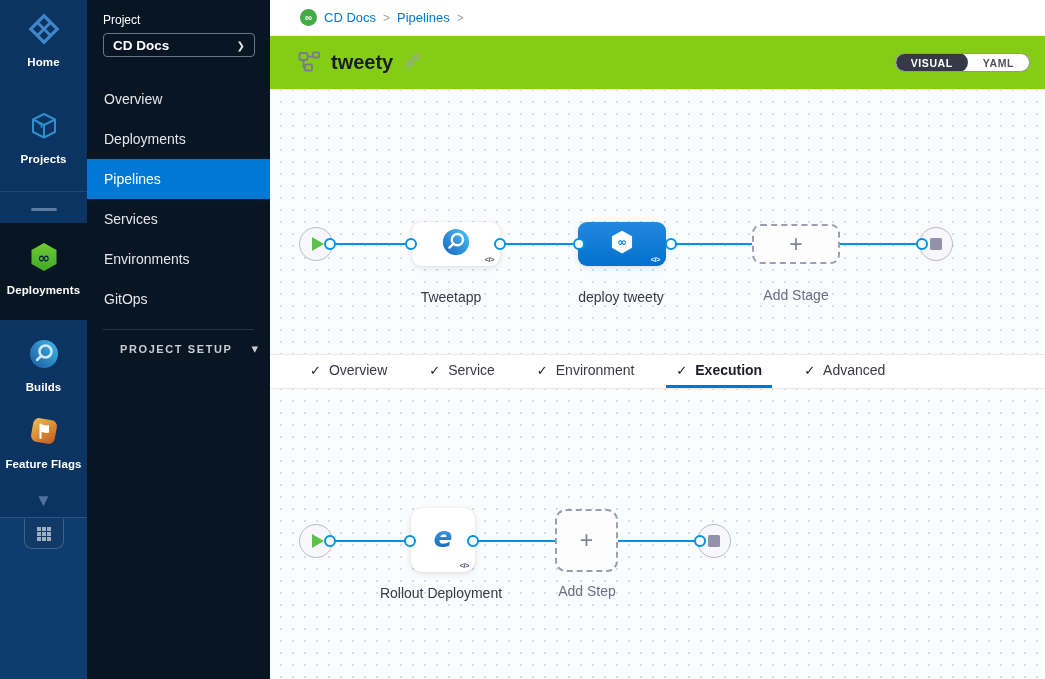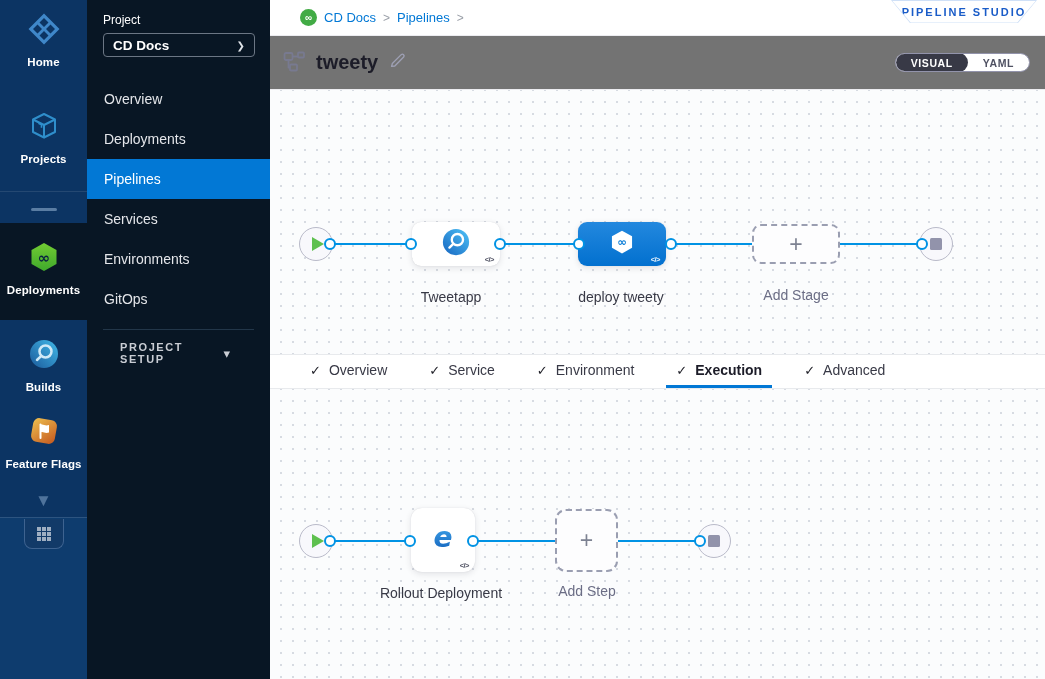--- a/index.html
+++ b/index.html
@@ -27,38 +27,38 @@
   .psidebar { width:183px; height:679px; background:#081624; flex-shrink:0; color:#e4e6ea; }
   .ps-inner { padding:13px 0 0 16px; }
   .ps-label { color:#ffffff; font-size:12px; }
   .ps-select { margin-top:6px; width:152px; height:24px; border:1px solid #6b7684; border-radius:4px; display:flex; align-items:center; justify-content:space-between; padding:0 9px; cursor:pointer; }
   .ps-select .pname { color:#fff; font-size:13.5px; font-weight:600; }
   .ps-select .chev { color:#dfe3e8; font-size:10px; }
   .ps-menu { margin-top:22px; }
   .ps-item { height:40px; display:flex; align-items:center; padding-left:17px; font-size:14px; color:#e4e6ea; cursor:pointer; }
   .ps-item.active { background:#0278d5; color:#fff; }
   .ps-divider { height:1px; background:#223649; margin:10px 16px 0 0; }
-  .ps-setup { margin-top:11px; display:flex; align-items:center; justify-content:space-between; padding-right:40px; cursor:pointer; }
+  .ps-setup { margin-top:11px; display:flex; align-items:center; justify-content:space-between; padding-right:12px; cursor:pointer; }
   .ps-setup .stext { font-size:11px; letter-spacing:1.6px; color:#c9cdd4; font-weight:700; }
   .ps-setup .scaret { color:#c9cdd4; font-size:13px; }
 
   
   .main { width:775px; height:679px; display:flex; flex-direction:column; position:relative; }
 
   .hdr1 { height:36px; background:#fff; border-bottom:1px solid #ececf0; display:flex; align-items:center; padding-left:30px; position:relative; flex-shrink:0; }
   .crumbs { display:flex; align-items:center; gap:7px; font-size:13px; }
   .crumb-link { color:#0278d5; cursor:pointer; }
   .crumb-sep { color:#9a9fa8; font-size:12px; }
   .cd-dot { width:17px; height:17px; border-radius:50%; background:#42ab45; color:#fff; display:flex; align-items:center; justify-content:center; font-size:10px; font-weight:700; }
 
   .ribbon { position:absolute; top:0; right:8px; width:146px; height:23px; clip-path:polygon(0 0,100% 0,87% 100%,13% 100%); background:#cfe0f7; display:flex; align-items:center; justify-content:center; z-index:5; }
   .ribbon-in { width:144px; height:22px; clip-path:polygon(0 0,100% 0,87% 100%,13% 100%); background:#fff; display:flex; align-items:center; justify-content:center; }
   .ribbon-in span { color:#1a5cc8; font-size:11px; font-weight:700; letter-spacing:2px; }
 
-  .hdr2 { height:54px; background:#737373; border-bottom:1px solid #ececf0; display:flex; align-items:center; padding:0 15px 0 12px; flex-shrink:0;justify-content:space-between; }
+  .hdr2 { height:54px; background:#84cc16; border-bottom:1px solid #ececf0; display:flex; align-items:center; padding:0 15px 0 27px; flex-shrink:0;justify-content:space-between; }
   .title-text { font-size:20px; font-weight:700; color:#1c1c28; margin:0 10px; }
   .toggle { margin-left:auto; display:flex; align-items:center; border:1px solid #9293ab; border-radius:99px; height:19px; background:#fff; overflow:hidden; }
   .toggle .seg { font-size:10.5px; font-weight:700; letter-spacing:.6px; padding:0 15px; height:19px; display:flex; align-items:center; cursor:pointer; }
   .toggle .seg.on { background:#383946; color:#fff; border-radius:99px; }
   .toggle .seg.off { color:#4f5162;border-radius:8px; }
 
   
   .canvas { position:relative; background-color:#fbfcfd;
     background-image:radial-gradient(#d7dbe2 1px, rgba(0,0,0,0) 1.1px);
     background-size:12px 12px; background-position:5px 6px; flex-shrink:0; }
@@ -231,25 +231,20 @@
 
 <main class="main">
 
   <div class="hdr1">
     <div class="crumbs">
       <span class="cd-dot">∞</span>
       <span class="crumb-link">CD Docs</span>
       <span class="crumb-sep">&gt;</span>
       <span class="crumb-link">Pipelines</span>
       <span class="crumb-sep">&gt;</span>
-    </div>
-    <div class="ribbon">
-      <div class="ribbon-in">
-          <span>PIPELINE STUDIO</span>
-        </div>
     </div>
   </div>
 
   <div class="hdr2">
     <span>
       <svg width="24" height="24" viewBox="0 0 24 24" fill="none" stroke="#787a90" stroke-width="1.8" stroke-linejoin="round">
           <rect x="2.5" y="4" width="8" height="7" rx="1.5"></rect>
           <rect x="16" y="3.5" width="6" height="5" rx="1"></rect>
           <rect x="8" y="15.5" width="7" height="6" rx="1"></rect>
           <path d="M10.5 7.5 H16"></path>

